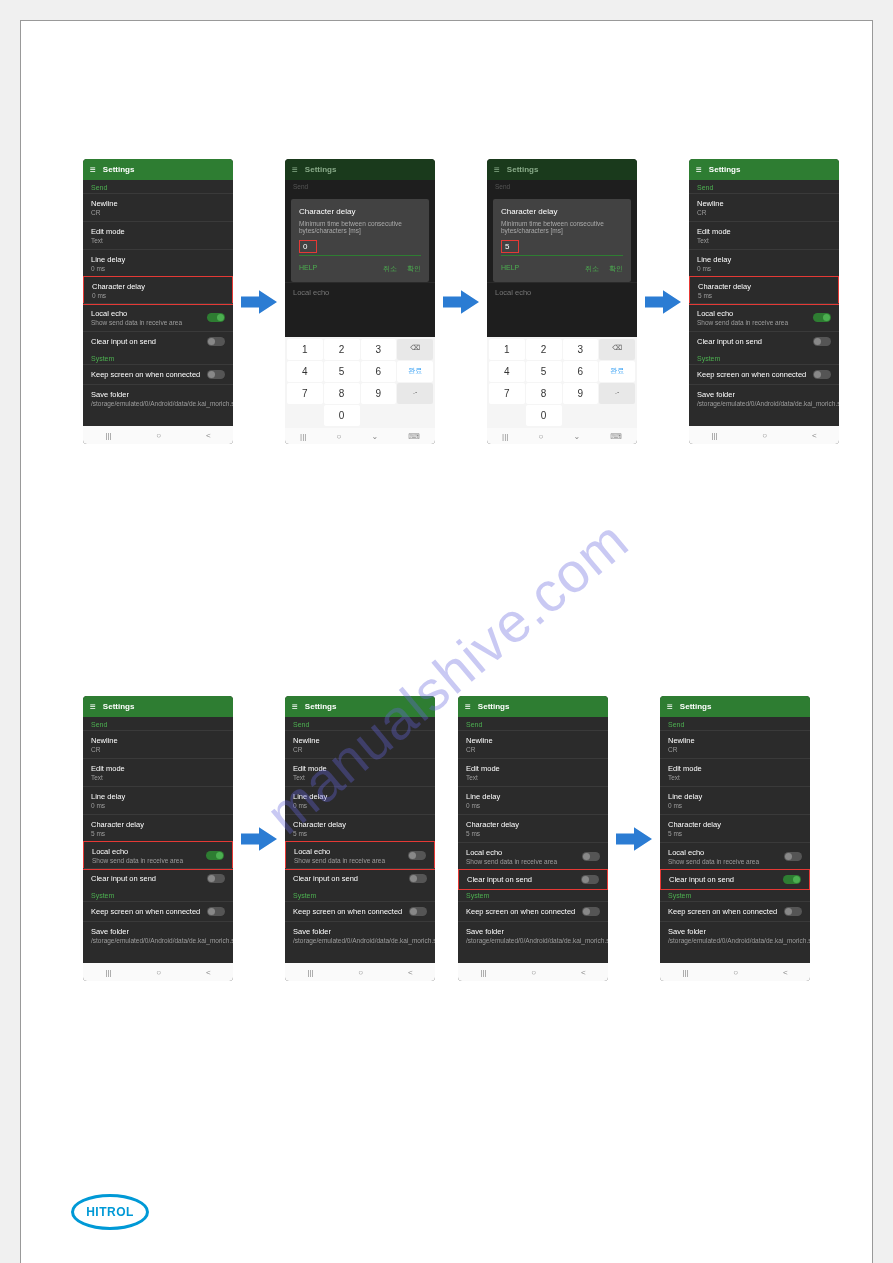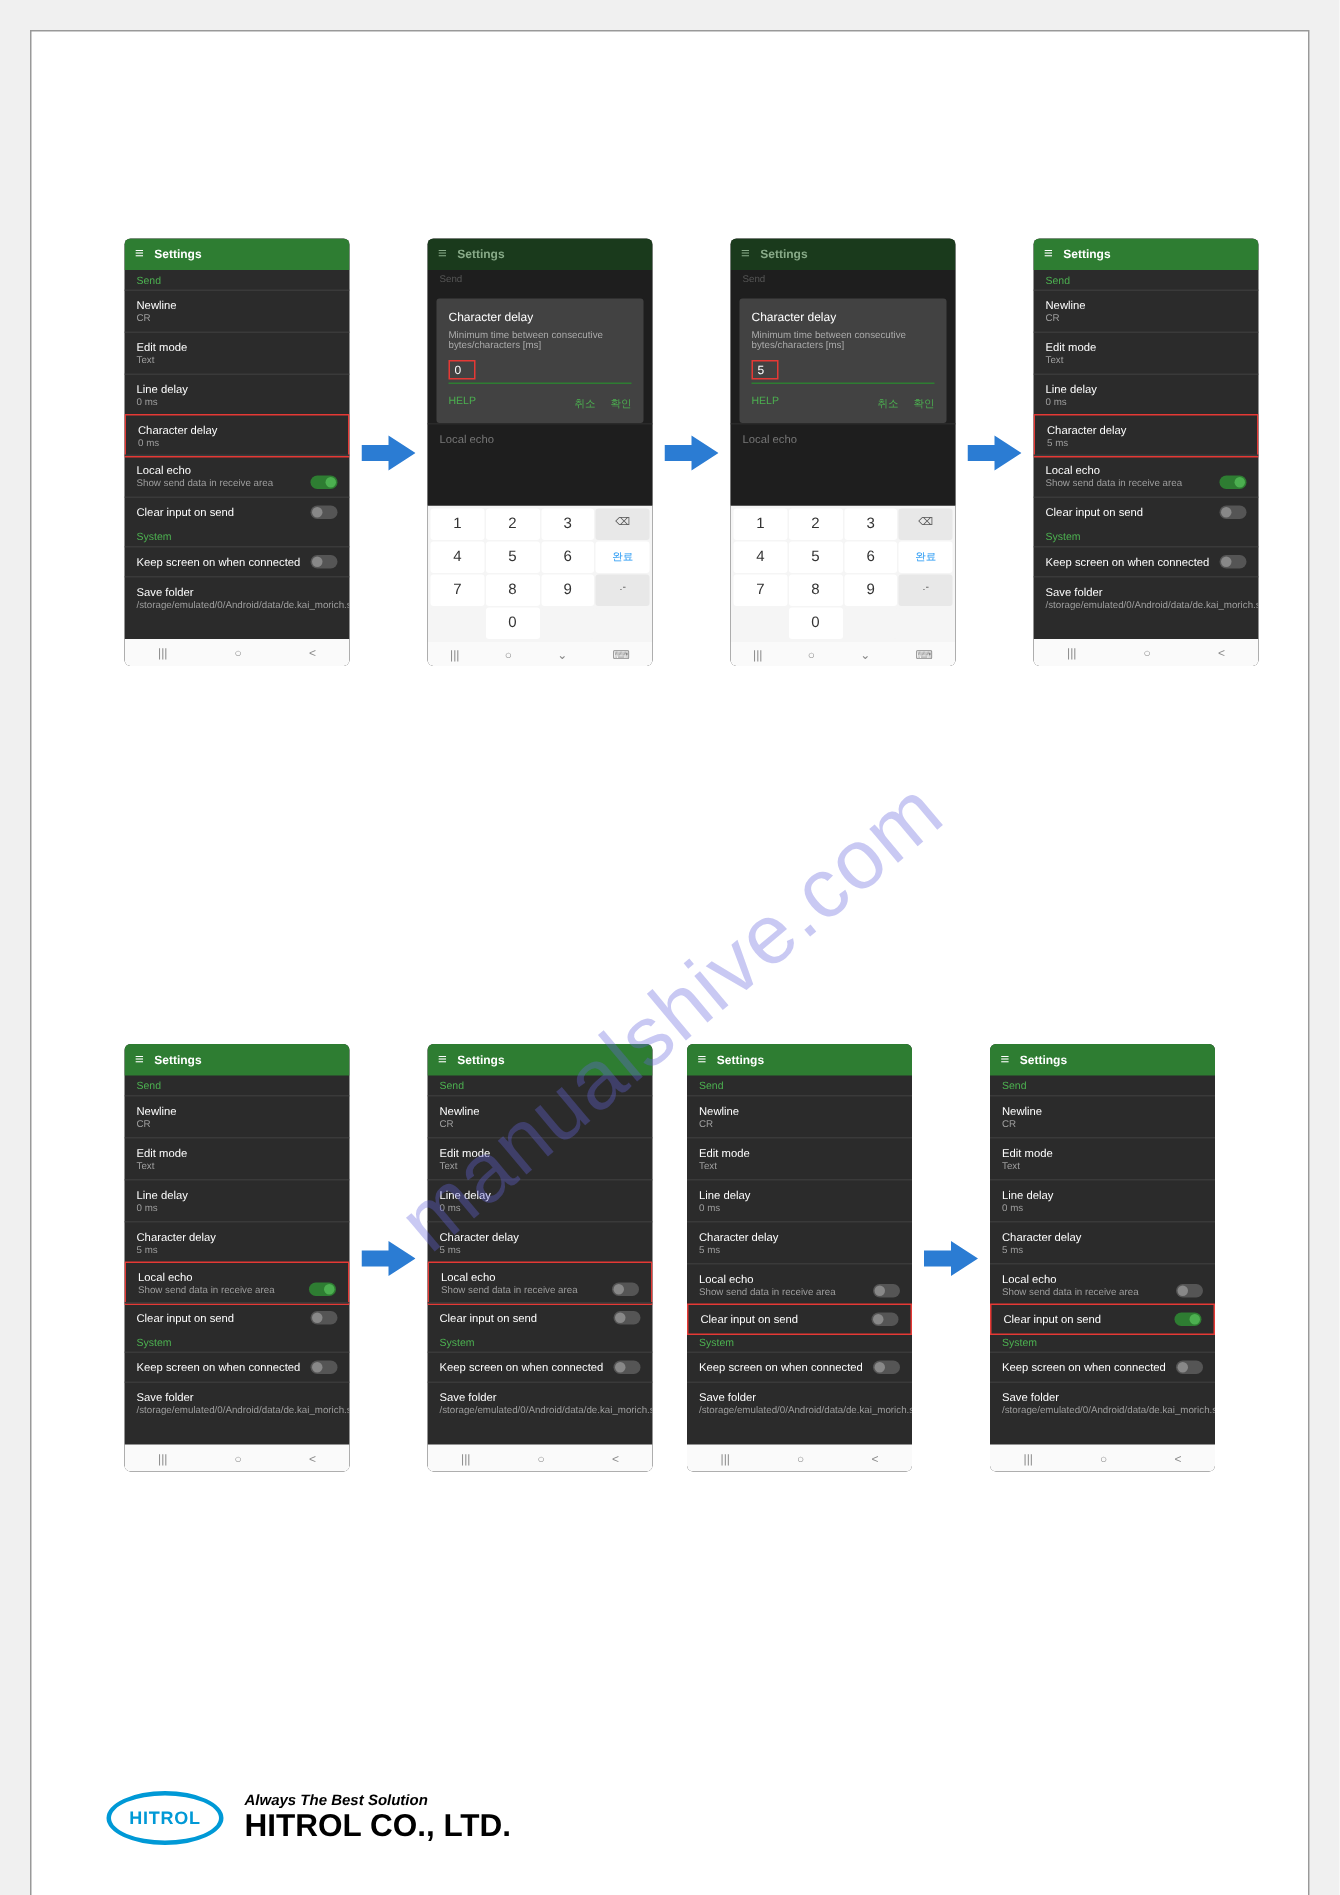--- a/index.html
+++ b/index.html
@@ -6,21 +6,21 @@
 body{background:#f0f0f0;display:flex;justify-content:center;padding:20px}
 .page{width:893px;height:1263px;background:#fff;border:1px solid #999;position:relative;padding:40px 35px}
 .row{display:flex;align-items:center;justify-content:flex-start;gap:8px;margin-bottom:10px}
 .row1{position:absolute;top:138px;left:62px;right:62px}
 .row2{position:absolute;top:675px;left:62px;right:62px}
 .phone{width:150px;height:285px;background:#2b2b2b;border-radius:4px;overflow:hidden;display:flex;flex-direction:column;font-size:7px;flex-shrink:0}
 .hdr{background:#2e7d32;color:#fff;display:flex;align-items:center;padding:5px 7px;font-size:8px;font-weight:bold}
 .ham{margin-right:7px;font-size:10px}
 .dim-hdr{background:#1a3a1c;color:#8a8}
 .sect{color:#4caf50;font-size:7px;padding:4px 8px 2px}
-.itm{padding:5px 8px;color:#fff;display:flex;justify-content:space-between;align-items:flex-end;border-top:0.5px solid #3a3a3a}
+.itm{padding:5px 8px;color:#fff;display:flex;justify-content:space-between;align-items:center;border-top:0.5px solid #3a3a3a}
 .itm-l{display:flex;flex-direction:column}
 .itm-t{color:#fff;font-size:7.5px}
 .itm-s{color:#9e9e9e;font-size:6.5px;margin-top:1px}
 .tog{width:18px;height:9px;border-radius:5px;position:relative;flex-shrink:0}
 .tog::after{content:"";position:absolute;width:7px;height:7px;border-radius:50%;top:1px}
 .tog.on{background:#2e7d32}
 .tog.on::after{background:#4caf50;right:1px}
 .tog.off{background:#555}
 .tog.off::after{background:#888;left:1px}
 .hl{border:1.5px solid #e53935;margin:-1.5px 0}
@@ -548,18 +548,14 @@
           <span>○</span>
           <span>&lt;</span>
         </div>
     </div>
   </div>
 
   <div class="watermark">manualshive.com</div>
 
   <div class="logo-area">
     <div class="logo-oval">HITROL</div>
-    <div class="logo-txt">
-      <span class="sm">Always The Best Solution</span>
-      <span class="lg">HITROL CO., LTD.</span>
-    </div>
   </div>
 </div>
 
 </body></html>

